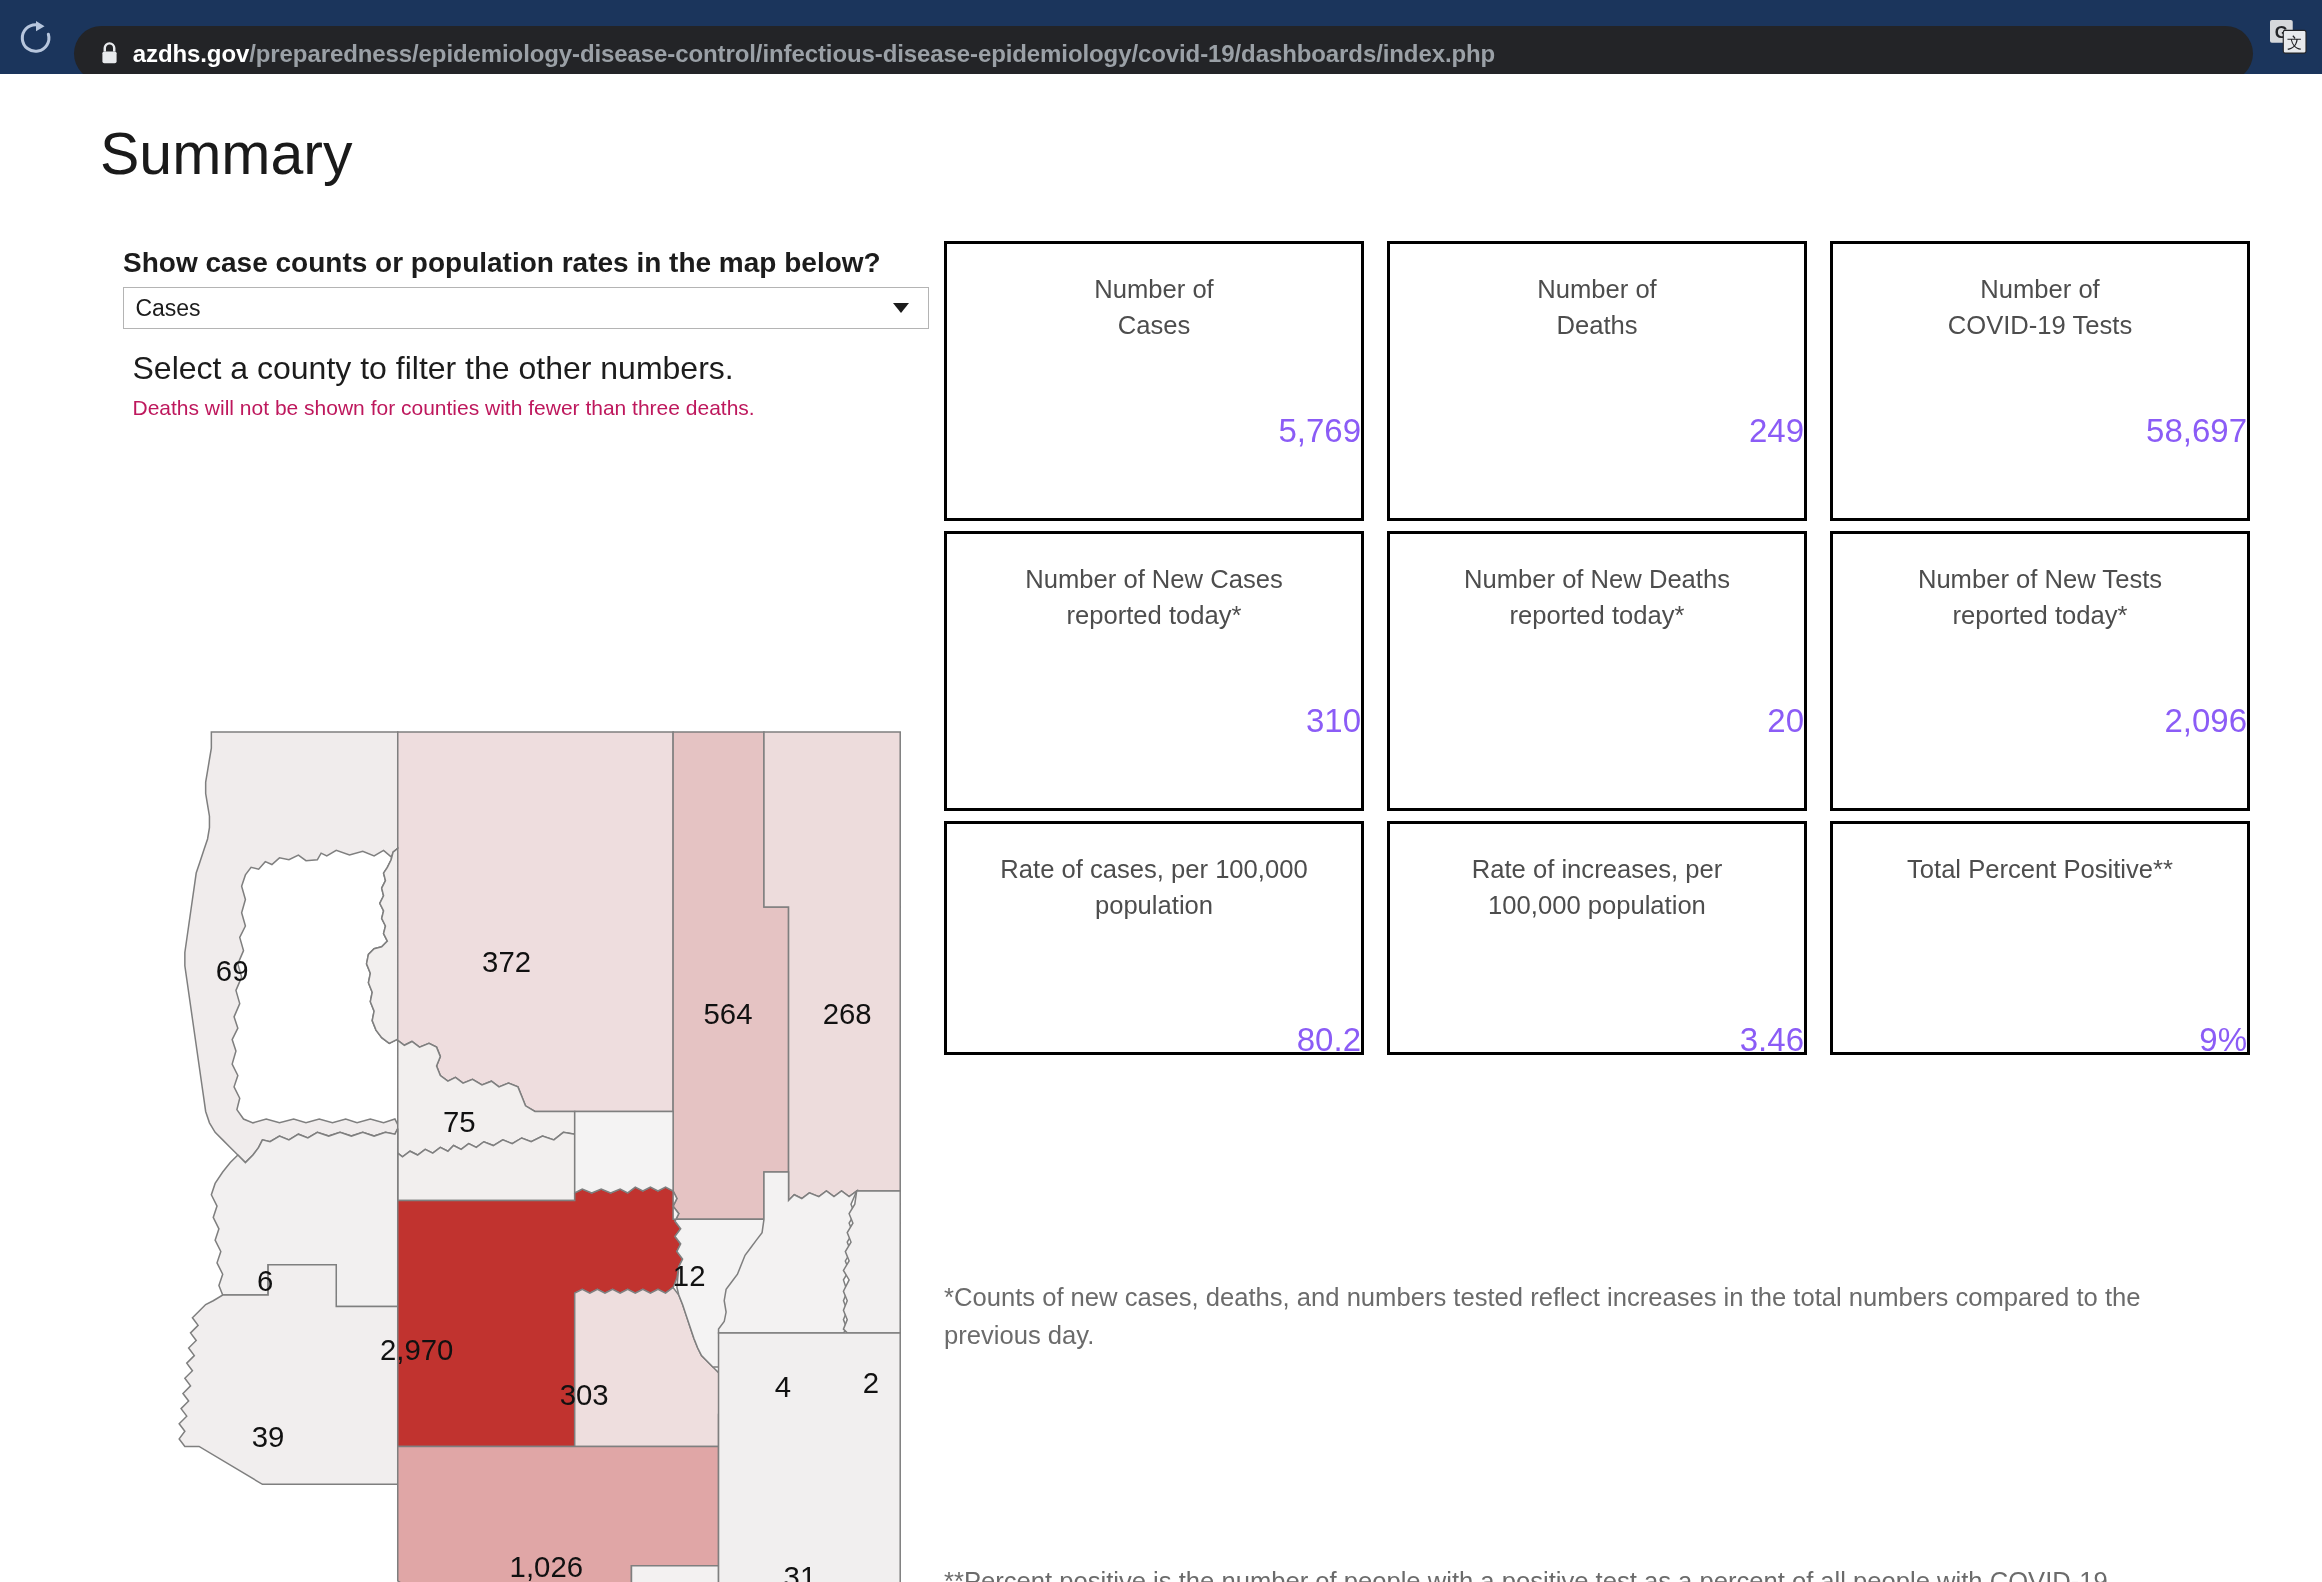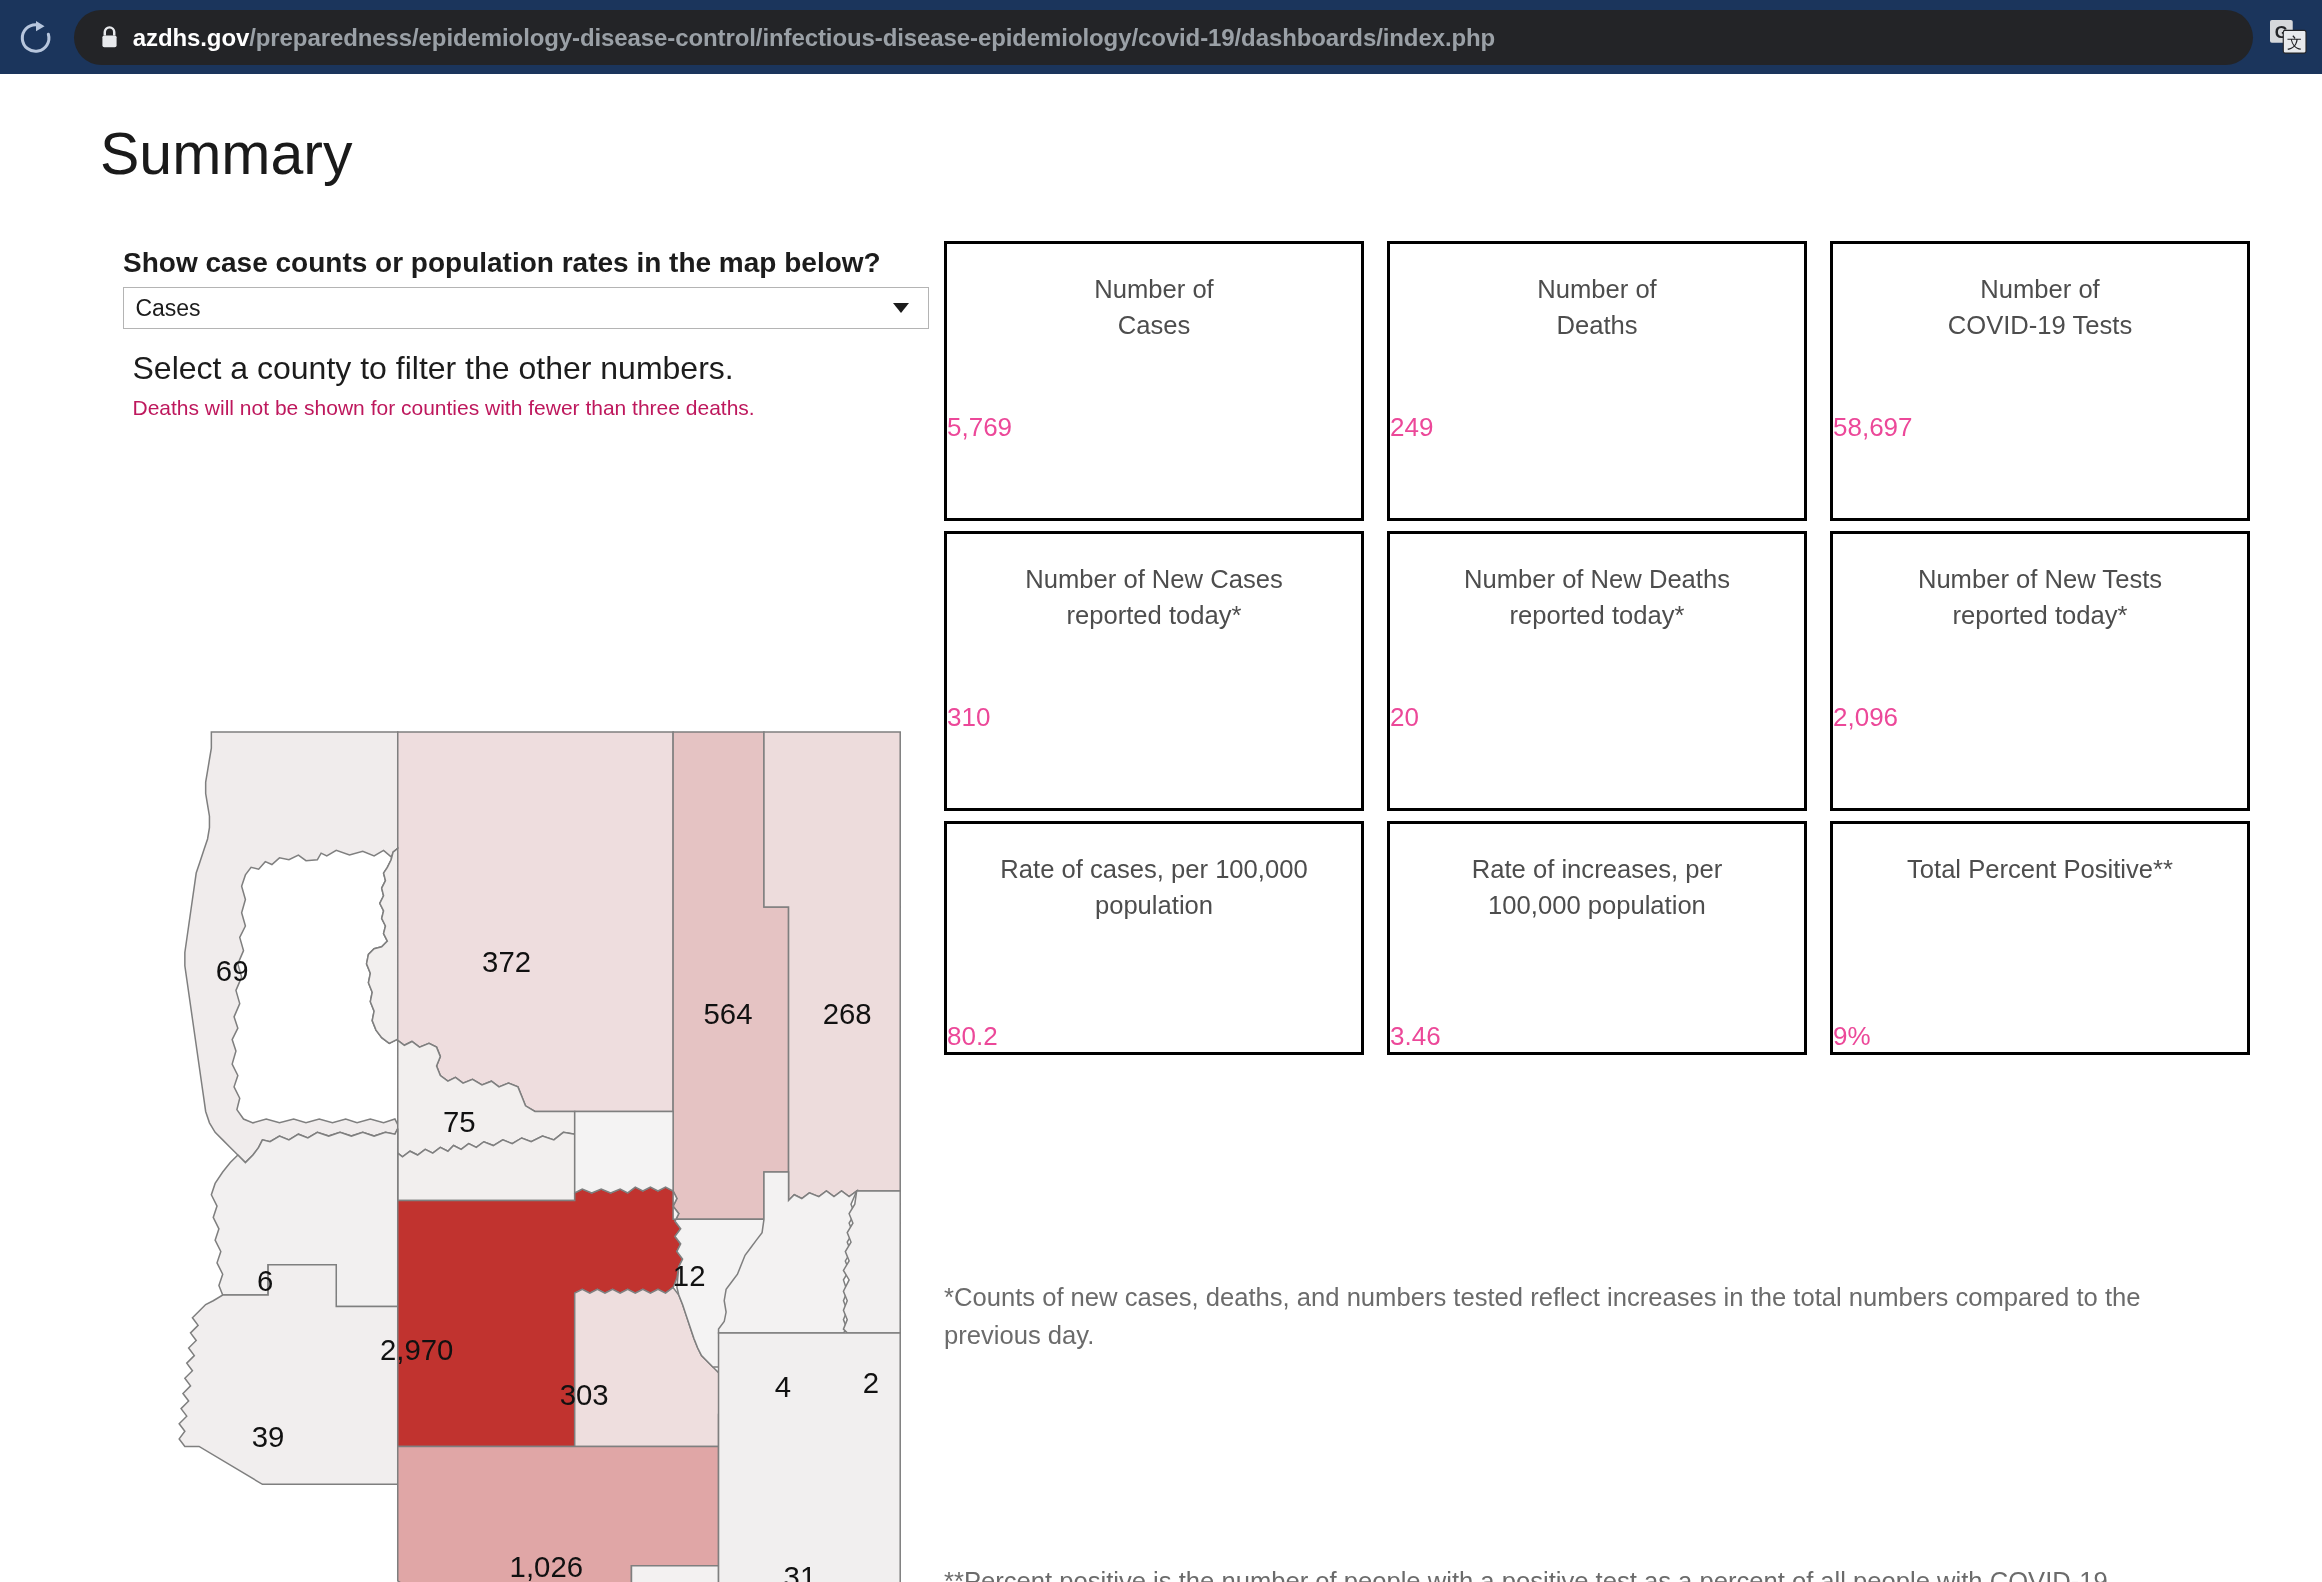--- a/index.html
+++ b/index.html
@@ -13,21 +13,21 @@
   }
 
   
   #browser-chrome {
     position: absolute; left: 0; top: 0;
     width: 2322px; height: 74px;
     background: #1d3557;
     background: linear-gradient(to bottom, #1b355c 0%, #1b355c 100%);
   }
   #chrome-omnibar {
-    position: absolute; left: 74px; top: 10px;
+    position: absolute; left: 74px; top: 26px;
     width: 2179px; height: 55px;
     background: #232427;
     border-radius: 27.4px;
     display: flex; align-items: center;
   }
   #reload-icon {
     position: absolute; left: 17px; top: 19px;
     width: 38px; height: 38px;
   }
   #lock-icon {
@@ -149,23 +149,23 @@
     font-weight: 400;
     color: #4d4d4d;
     text-align: center;
     line-height: 1.42;
     max-width: 90%;
   }
   .stat-value {
     position: absolute;
     left: 0; right: 0;
     top: 168px;
-    font-size: 26px;
-    color: #ec4899;
-    text-align: left;
+    font-size: 33px;
+    color: #8b5cf6;
+    text-align: right;
   }
   .stat-card.row3 .stat-value { top: 197px; }
 
   
   .footnote {
     position: absolute;
     left: 944px;
     width: 1240px;
     font-size: 25.6px;
     color: #6b6b6b;

